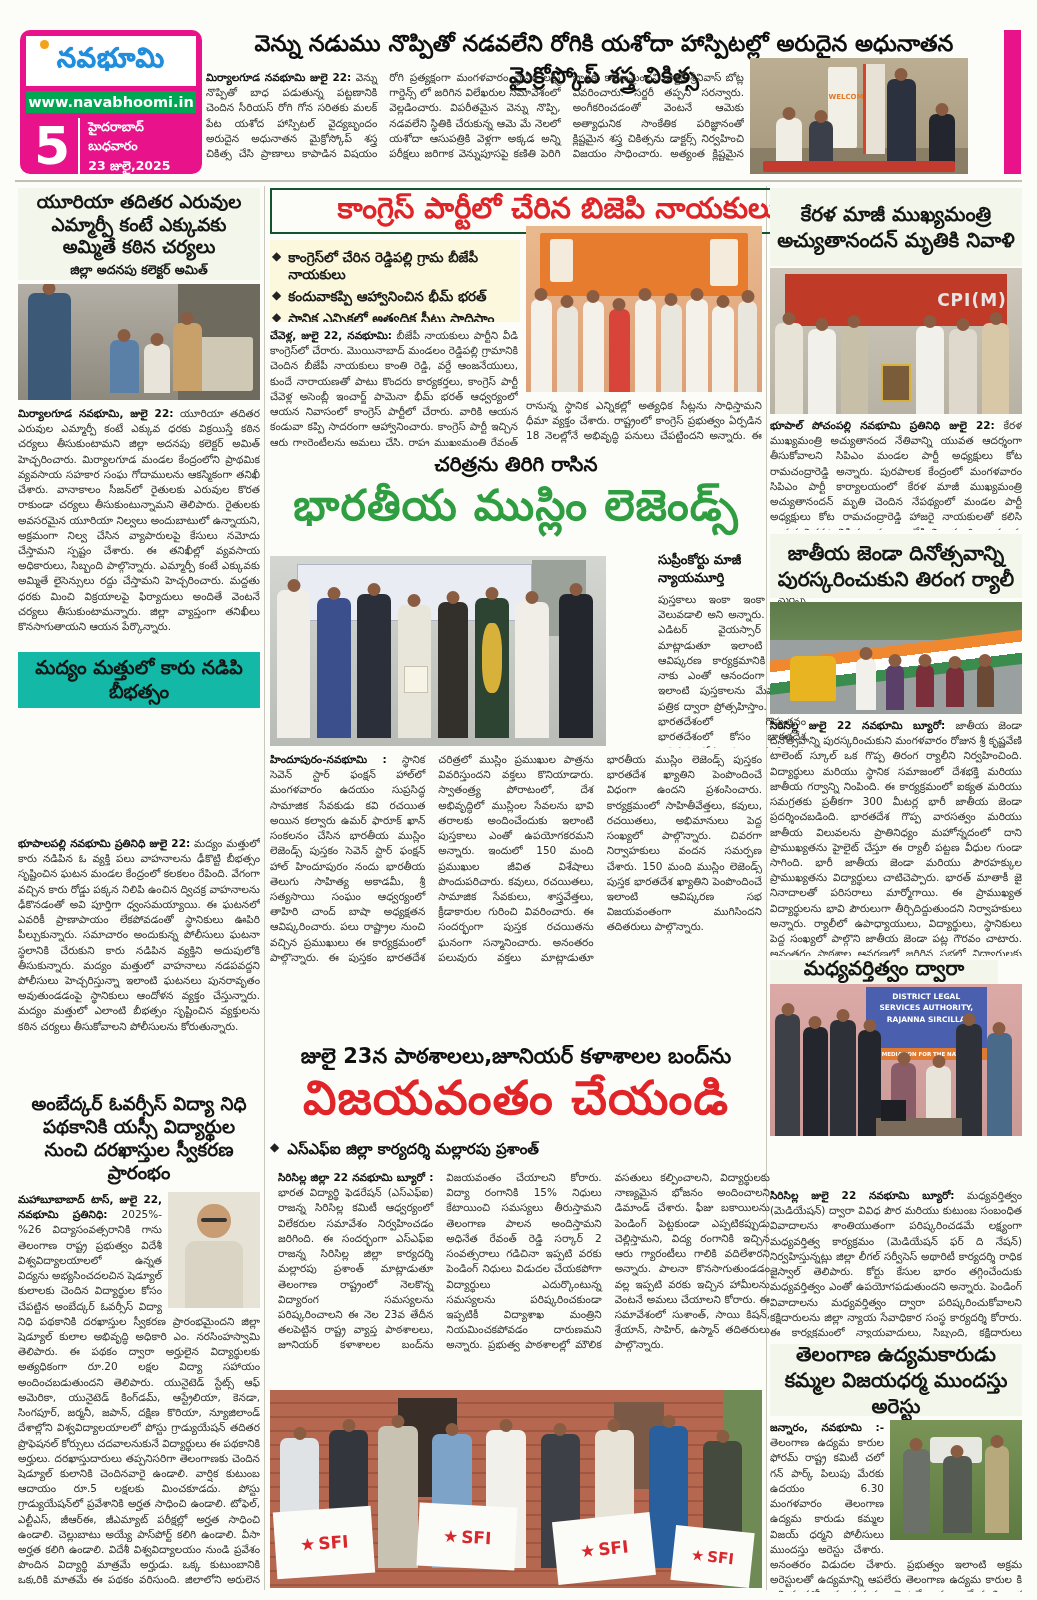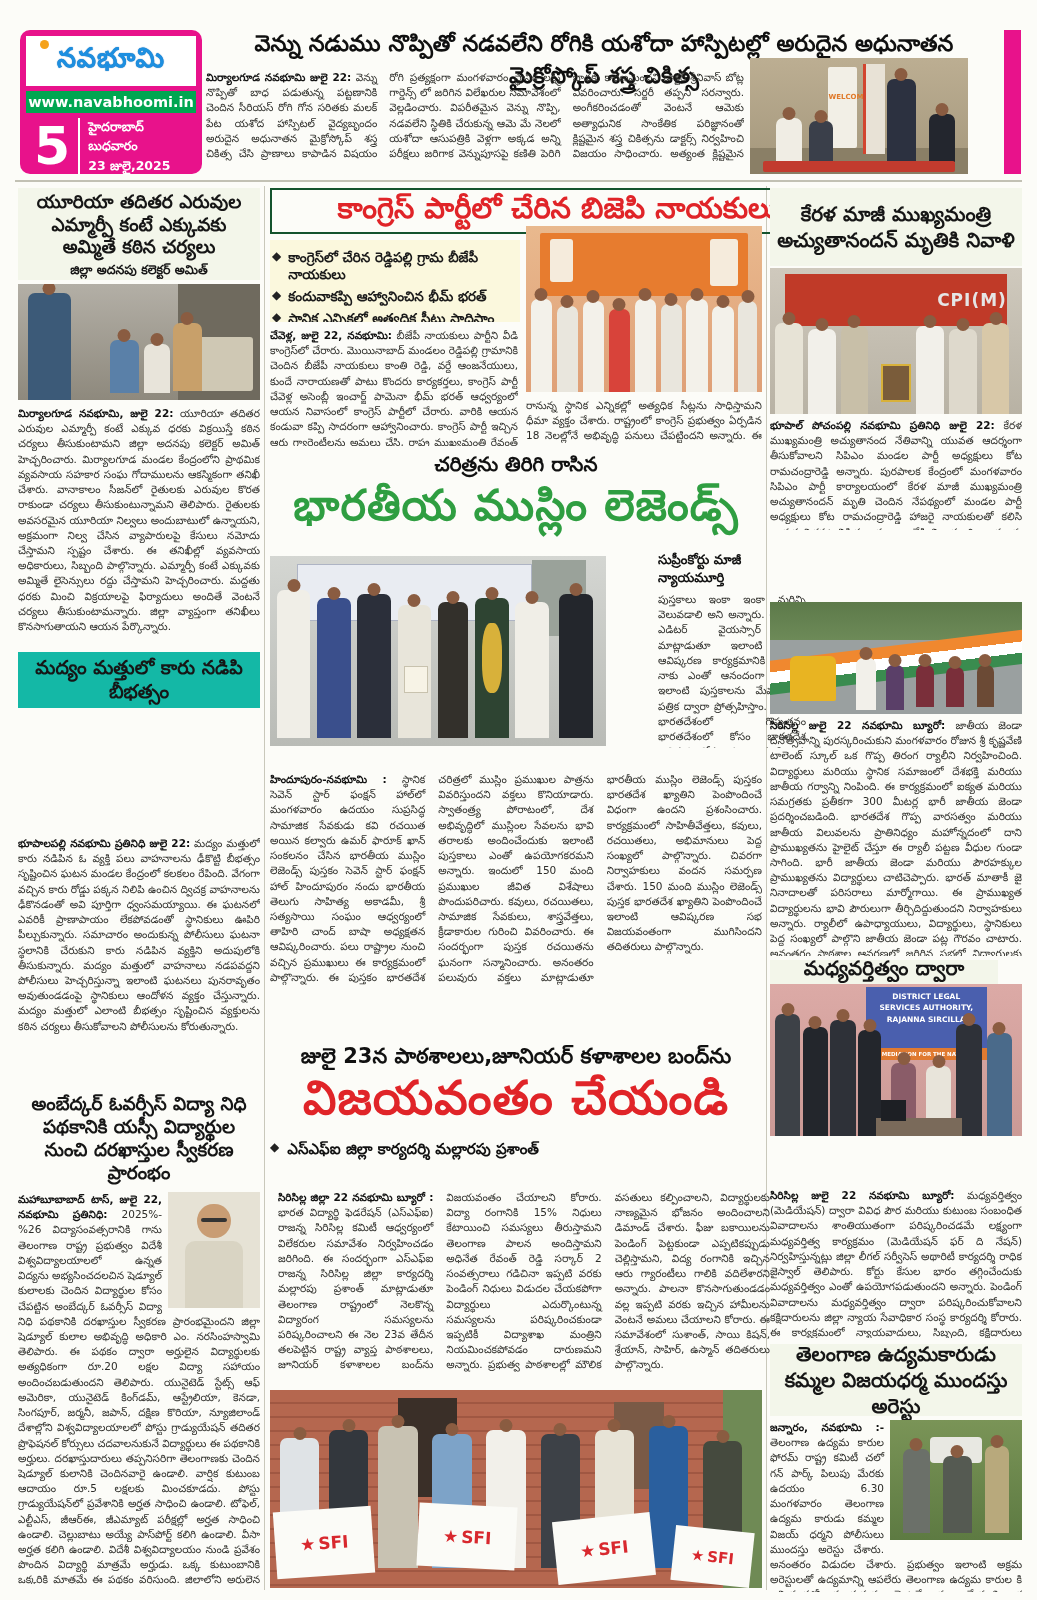--- a/index.html
+++ b/index.html
@@ -20,21 +20,21 @@
   .art-head{background:#f3f6ea;font-weight:bold;text-align:center;color:#161616;
             display:flex;flex-direction:column;align-items:center;justify-content:center;padding:4px 6px;}
   .bt{font-size:10.5px;line-height:1.45;text-align:justify;color:#2c2c28;overflow:hidden;}
   .dl{font-weight:bold;color:#111;}
   .vr{position:absolute;width:1px;background:#c9c8bb;}
   .hr{position:absolute;height:2px;background:#c2c1b4;}
   .kicker{font-weight:bold;text-align:center;color:#111;}
   .bullets{list-style:none;margin:0;padding:4px 2px;background:#fbf8dd;}
   .bullets li{font-size:13.5px;font-weight:bold;color:#1a1a1a;margin:5px 0;display:flex;gap:7px;line-height:1.25;}
   .diam{color:#222;font-size:12px;flex:0 0 auto;}
-  .cols3{column-count:3;column-gap:13px;margin-top:20px;}
+  .cols3{column-count:3;column-gap:13px;}
   
   .photo{position:absolute;overflow:hidden;background:#cfcdc4;}
   .pa{position:absolute;box-sizing:border-box;}
   .pers{position:absolute;border-radius:7px 7px 0 0;}
   .hd{position:absolute;top:-11px;left:50%;transform:translateX(-50%);width:13px;height:13px;border-radius:50%;background:#8a5c41;}
 </style>
 </head>
 <body>
 
 <div class="page">
@@ -313,20 +313,23 @@
       </div>
     <div class="pers" style="left:84%;bottom:0;width:11%;height:62%;background:#d8c8a8;">
         <span class="hd"></span>
       </div>
   </div>
   <div class="abs bt" style="left:770px;top:418px;width:252px;height:112px;">
     <span class="dl">భూపాల్ పోచంపల్లి నవభూమి ప్రతినిధి జులై 22:</span>
     <span>కేరళ ముఖ్యమంత్రి అచ్యుతానంద నేతివాన్ని యువత ఆదర్శంగా తీసుకోవాలని సిపిఎం మండల పార్టీ అధ్యక్షులు కోట రామచంద్రారెడ్డి అన్నారు. పురపాలక కేంద్రంలో మంగళవారం సిపిఎం పార్టీ కార్యాలయంలో కేరళ మాజీ ముఖ్యమంత్రి అచ్యుతానందన్ మృతి చెందిన నేపథ్యంలో మండల పార్టీ అధ్యక్షులు కోట రామచంద్రారెడ్డి హాజరై నాయకులతో కలిసి ఆయన చిత్రపటానికి పూలమాలలు వేసి నివాళులర్పించారు. ఈ సందర్భంగా ఆయన మాట్లాడుతూ అచ్యుతానంద కామ్రేడ్ గా సిపిఎం పార్టీ నిర్మాణంలో కీలక పాత్ర పోషించాడని ఆయన తెలిపారు. పెట్టుబడి దారి వ్యవస్థ వ్యతిరేకంగా ఎన్నో విజయాలు సాధించిన ఆయన అన్నారు. ఈ కార్యక్రమంలో సిపిఎం మండల కార్యదర్శి వర్గ సభ్యులు పంచాల మధు, మండల కమిటీ సభ్యులు కోల అశోక్, పట్టణ నాయకులు జుగ్గ లక్ష్మయ్య, వెంకటేష్, తదితరులున్నారు.</span>
   </div>
 
+  <div class="abs art-head" style="left:770px;top:534px;width:252px;height:64px;font-size:20px;line-height:1.3;">
+    <div>జాతీయ జెండా దినోత్సవాన్ని పురస్కరించుకుని తిరంగ ర్యాలీ</div>
+  </div>
   <div class="photo" style="left:770px;top:602px;width:252px;height:112px;background:#9aa0a0;">
     <div class="pa" style="left:0;top:0;width:100%;height:34%;background:linear-gradient(#5d7a4a,#6d8a58);"></div>
     <div class="pa" style="left:-4%;top:38%;width:110%;height:30%;transform:rotate(-7deg);background:linear-gradient(#f0882f 0 34%,#fff 34% 67%,#3a8c4f 67%);"></div>
     <div class="pa" style="left:8%;bottom:12%;width:18%;height:40%;background:#e8b422;border-radius:6px 6px 2px 2px;"></div>
     <div class="pers" style="left:34%;bottom:4%;width:8%;height:46%;background:#f2f0ea;">
         <span class="hd"></span>
       </div>
     <div class="pers" style="left:46%;bottom:4%;width:7%;height:40%;background:#5a3f68;">
         <span class="hd"></span>
       </div>

